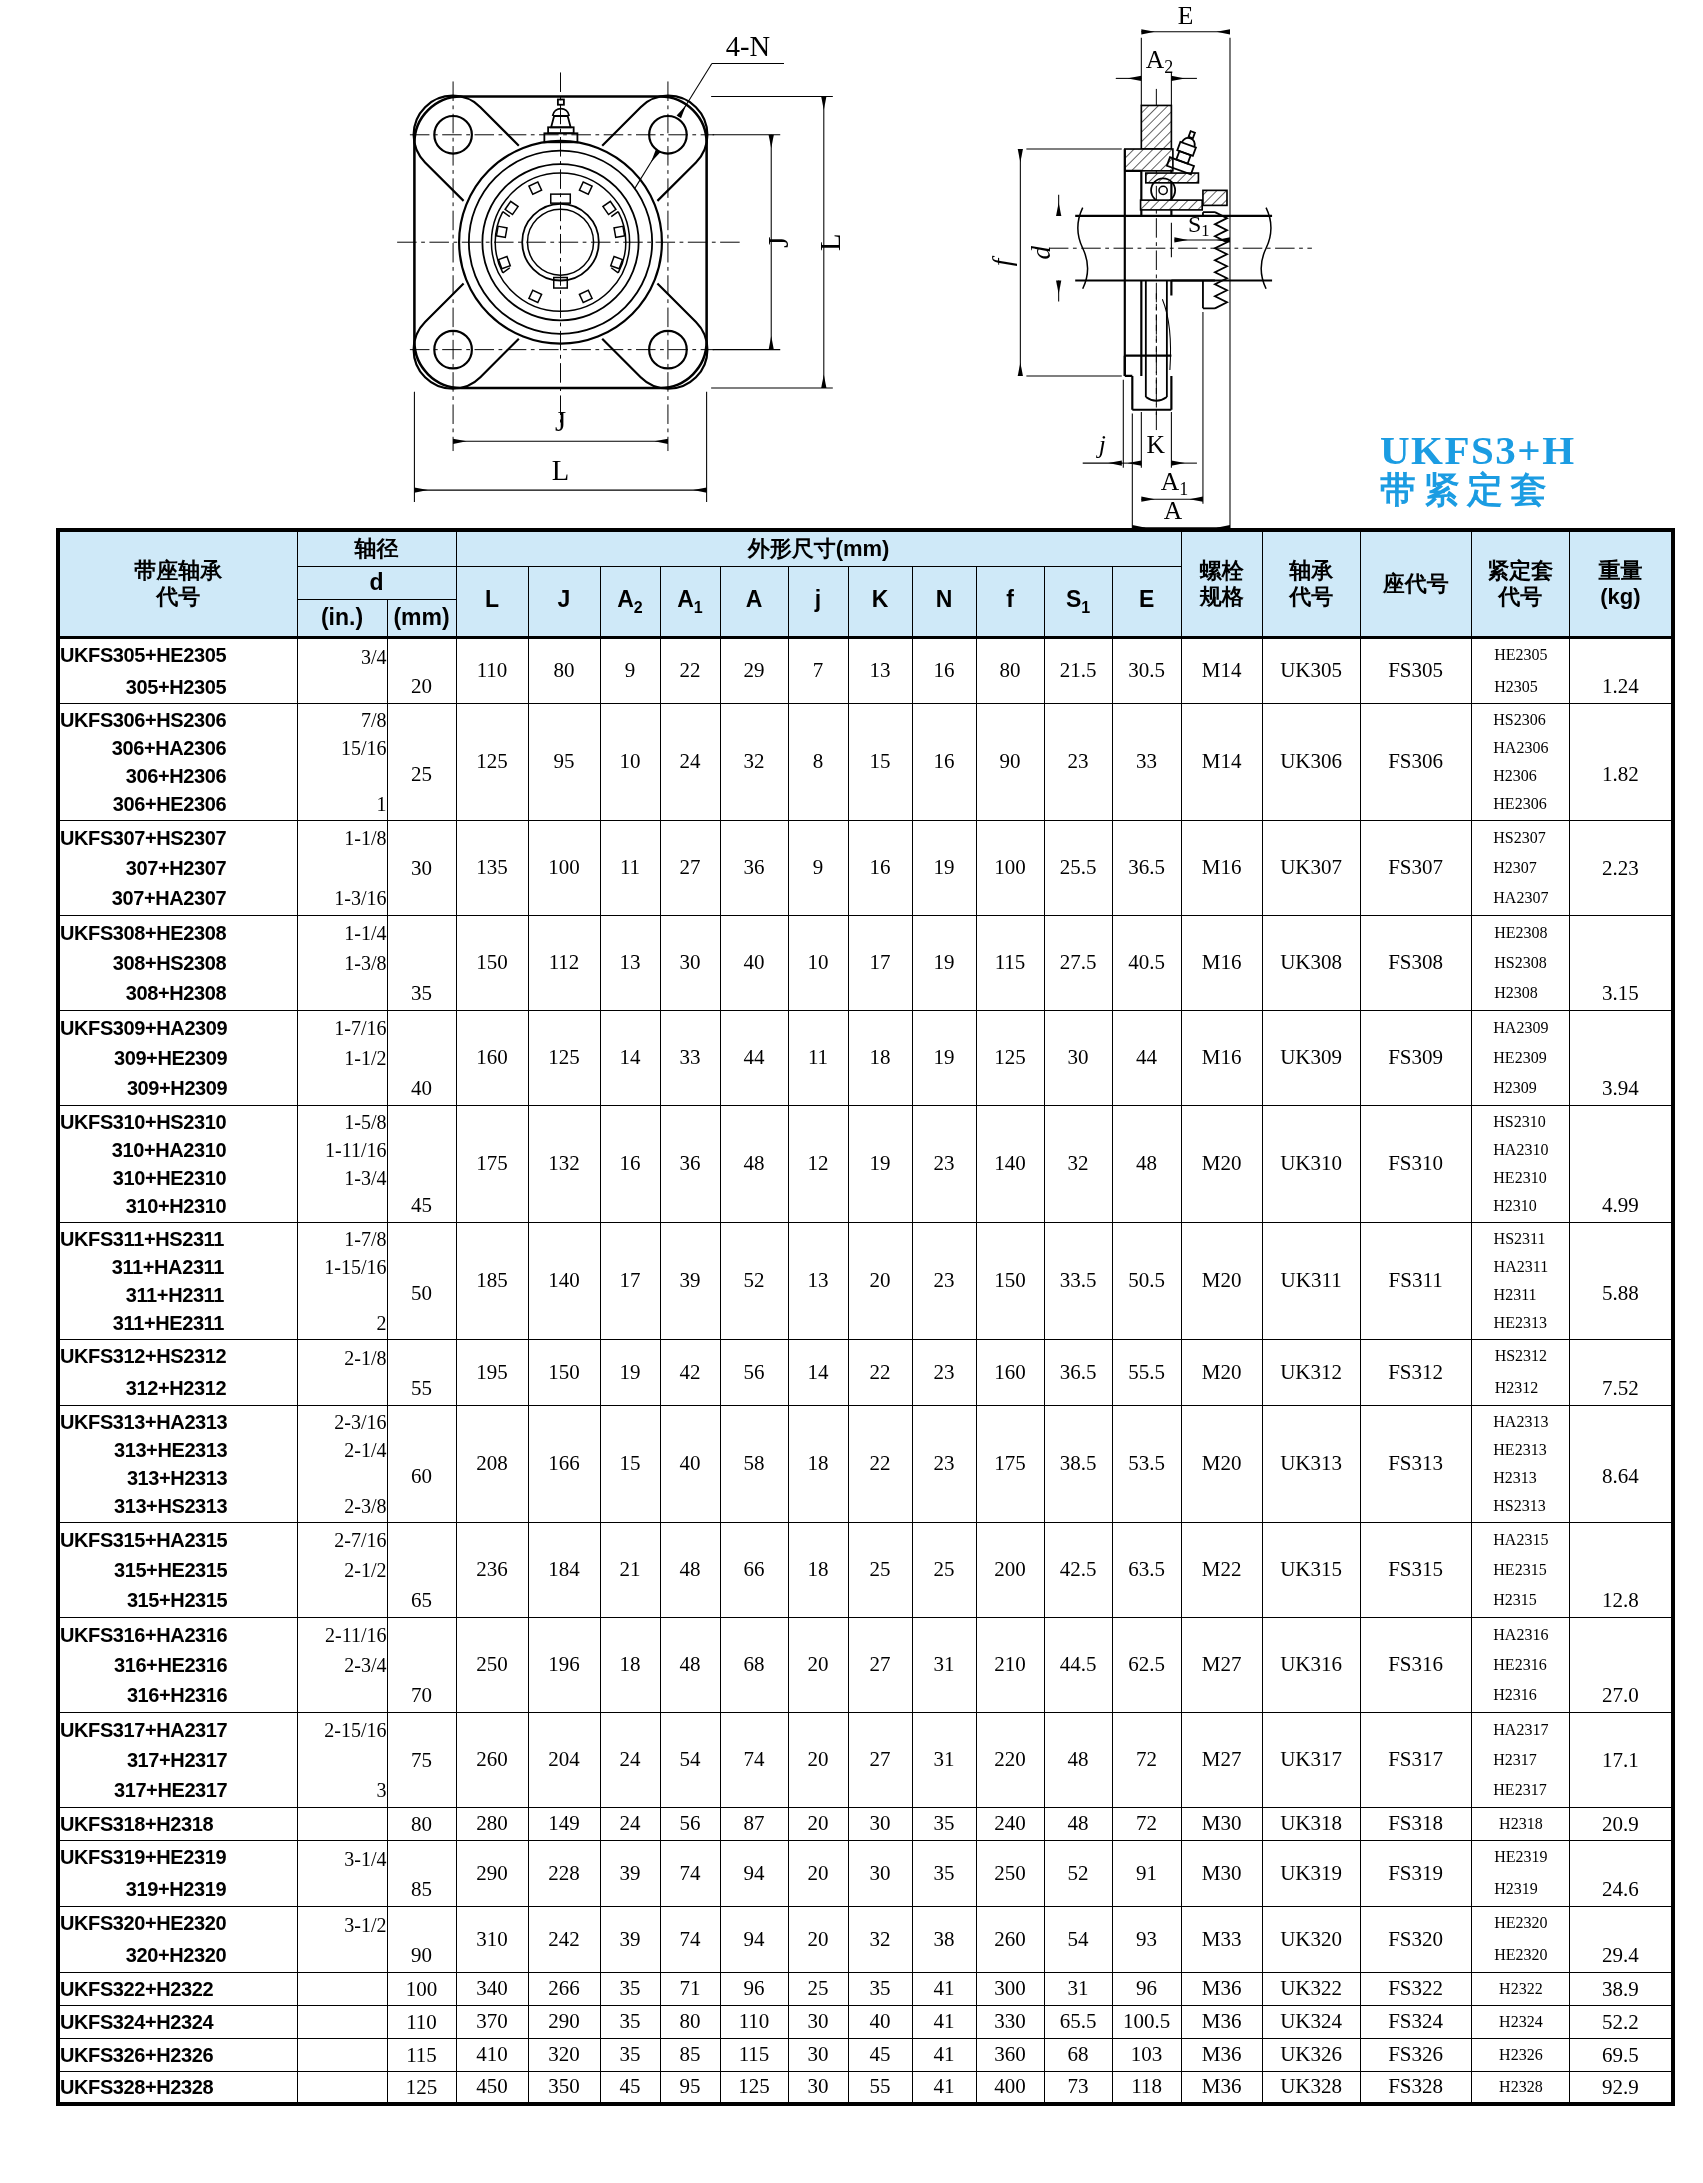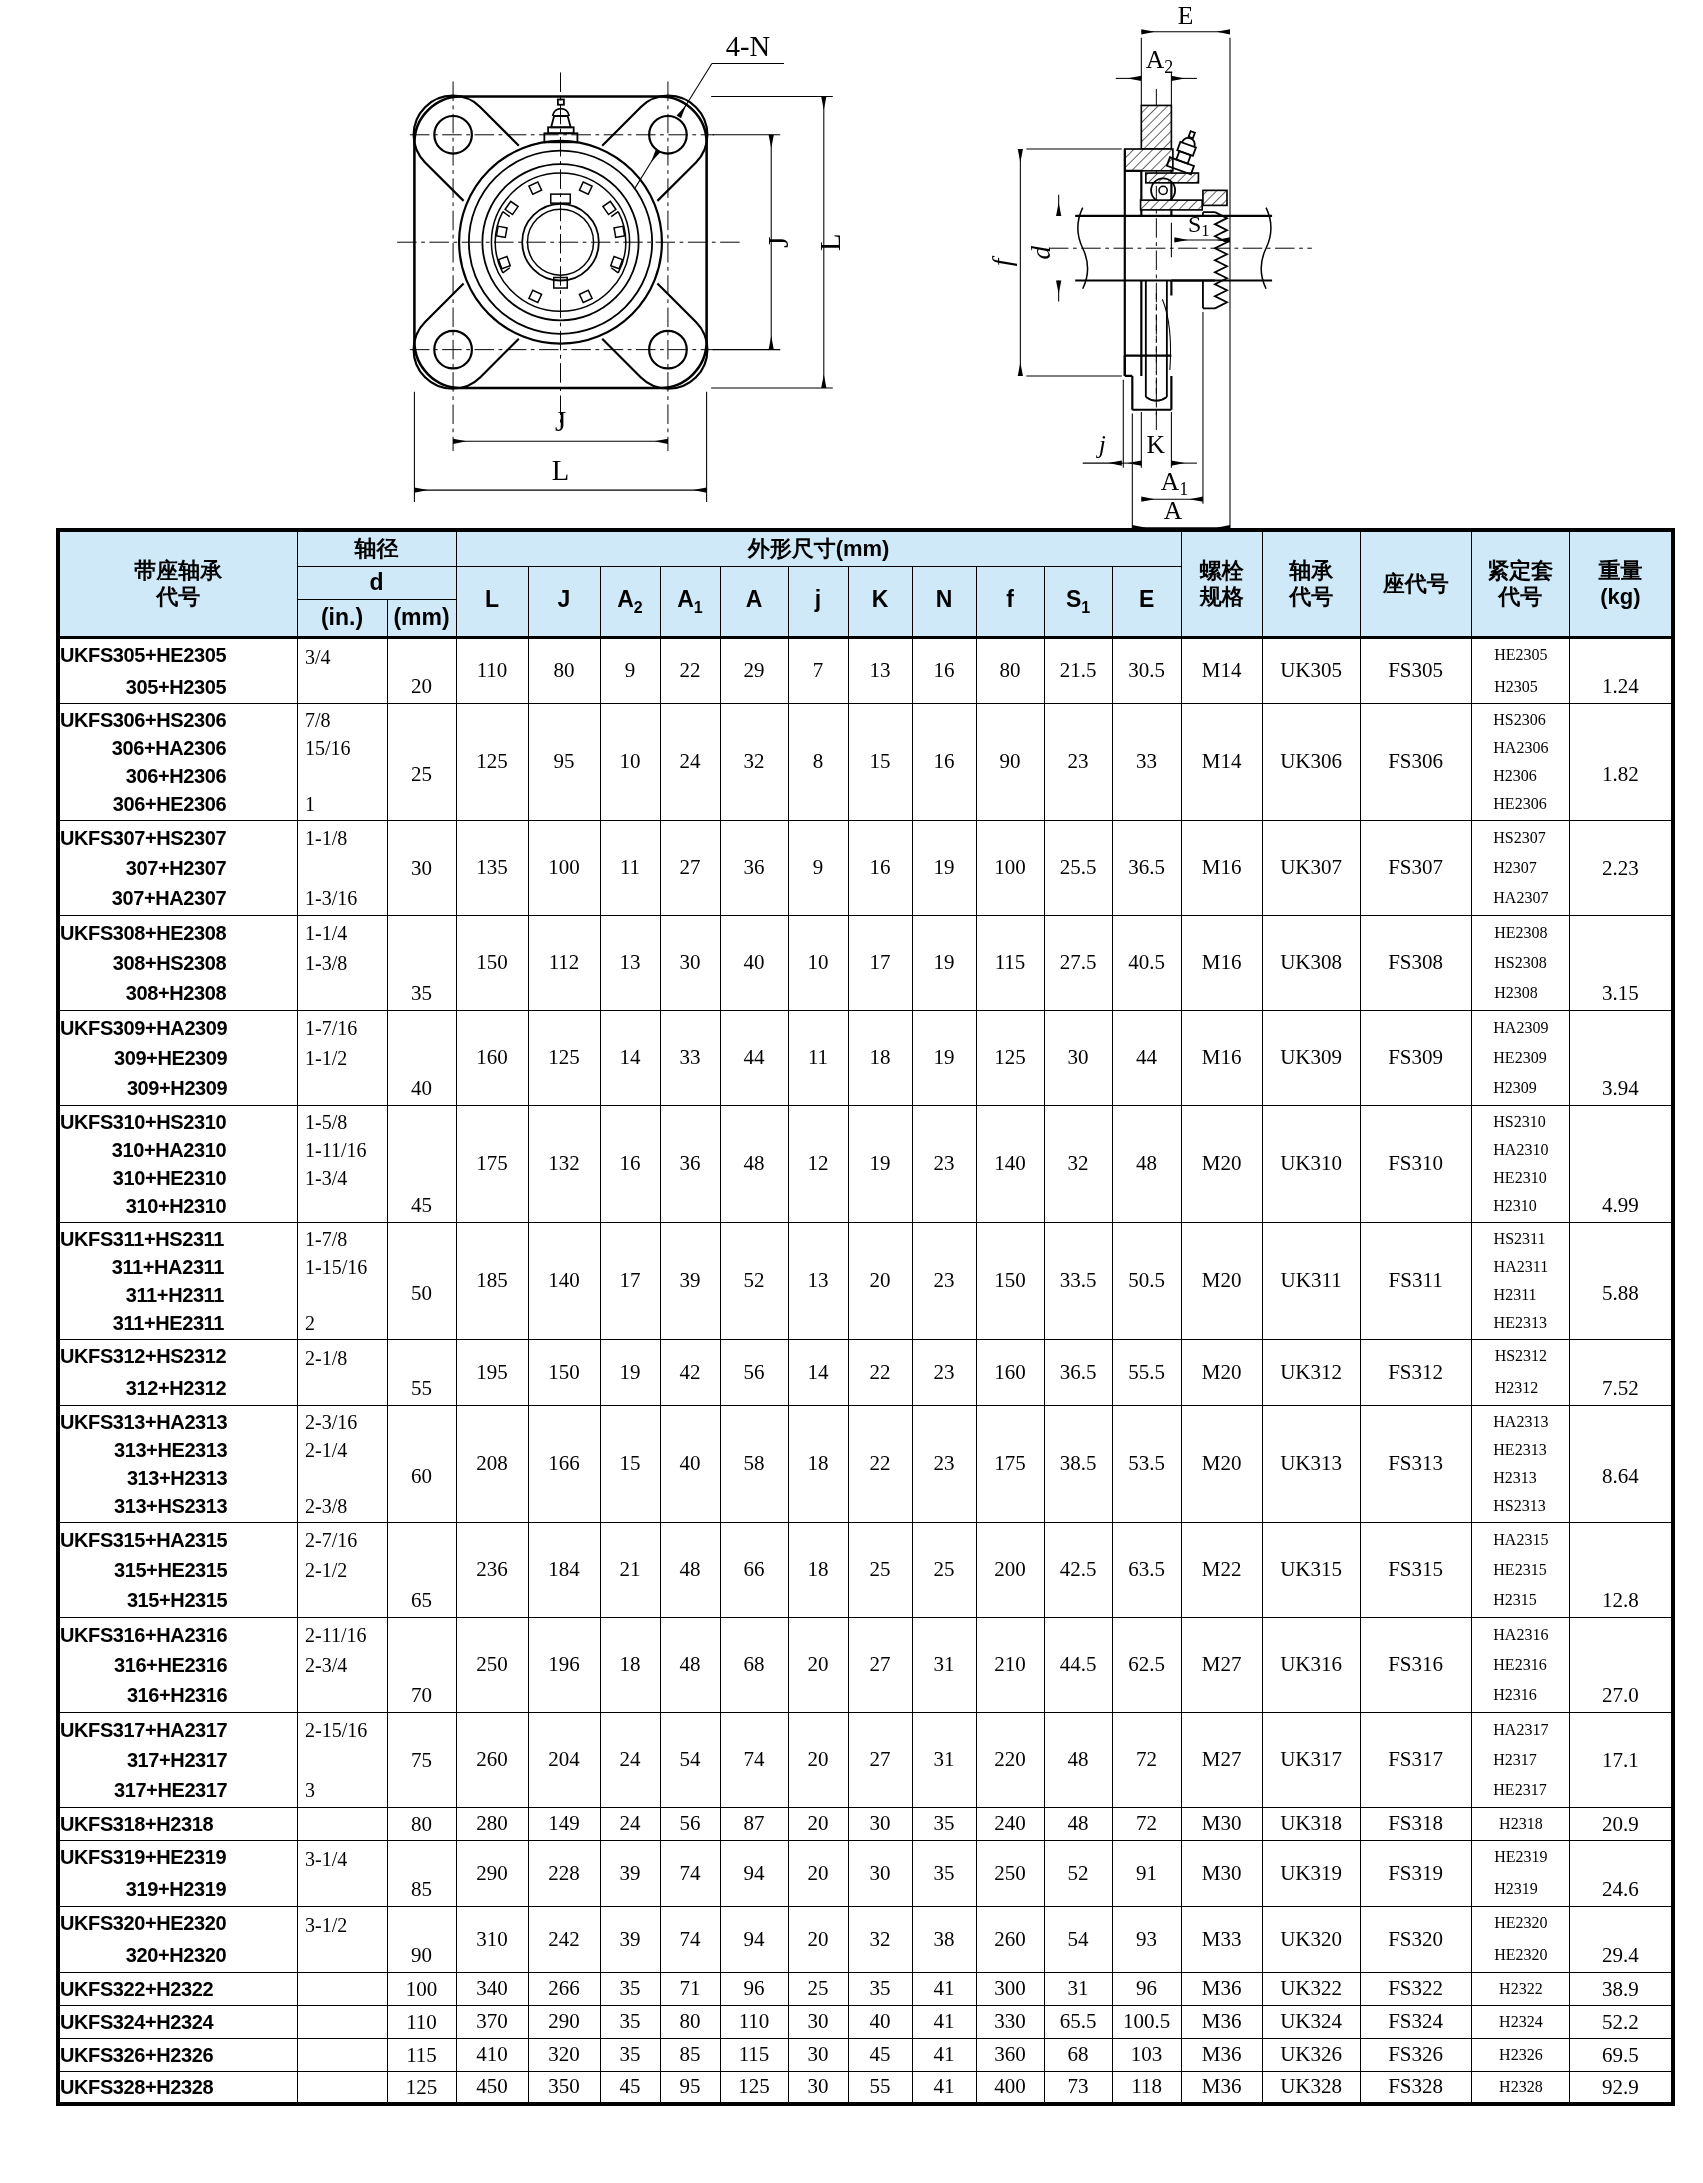--- a/index.html
+++ b/index.html
@@ -32,21 +32,21 @@
   .spec thead .lat sub{font-size:16px;}
   .hh1{height:36px}.hh2{height:33px}.hh3{height:38px}
   tbody tr{page-break-inside:avoid}
   .h1{height:33px}.h2{height:66px}.h3{height:95px}.h4{height:117px}
   .h2{--lh:32px}.h3{--lh:30px}.h4{--lh:28px}.h1{--lh:30px}
   tbody td{border-top-width:2.3px;border-bottom-width:2.3px;background:#fff;}
   tbody tr:first-child td{border-top-width:3px;}
   .c-code{vertical-align:middle;text-align:left;padding-left:7.5px;}
   .codes{display:inline-block;text-align:right;font-family:"Liberation Sans",sans-serif;
          font-weight:bold;font-size:20px;line-height:var(--lh);letter-spacing:-0.4px;white-space:nowrap;}
-  .c-in{vertical-align:top;text-align:left;}
+  .c-in{vertical-align:top;text-align:right;}
   .ins{padding:2.3px 0 0 7.5px;font-size:20px;line-height:var(--lh);white-space:nowrap;}
   .c-num{text-align:center;vertical-align:middle;font-size:21px;}
   .c-mm,.c-wt{position:relative;}
   .pv{position:absolute;left:0;right:0;text-align:center;font-size:21px;}
   .pos-c .pv{top:50%;transform:translateY(-50%);}
   .pos-b .pv{bottom:3.8px;}
   .pos-l3 .pv{top:61%;transform:translateY(-50%);}
   .c-slv{text-align:center;vertical-align:middle;}
   .slv{display:inline-block;text-align:left;font-size:16px;line-height:var(--lh);padding-left:1.5px;white-space:nowrap;}
 </style>
@@ -247,20 +247,24 @@
       <text x="1544" y="652" font-size="34">
         <tspan>A</tspan><tspan dy="7" font-size="24">1</tspan>
       </text>
 
       <path class="thin" d="M1506,550 V708"></path>
       <path class="thin" d="M1506,702 H1636" marker-start="url(#a2m)" marker-end="url(#a2m)"></path>
       <text x="1560" y="690" font-size="34" text-anchor="middle">A</text>
     </g>
   </svg>
 
+  <div class="dwg-title">
+    <div class="t1">UKFS3+H</div>
+    <div class="t2">带紧定套</div>
+  </div>
 
   <table class="spec">
     <colgroup>
       <col style="width:239px">
         <col style="width:90px">
         <col style="width:69px">
       <col style="width:72px">
         <col style="width:72px">
         <col style="width:60px">
         <col style="width:60px">

